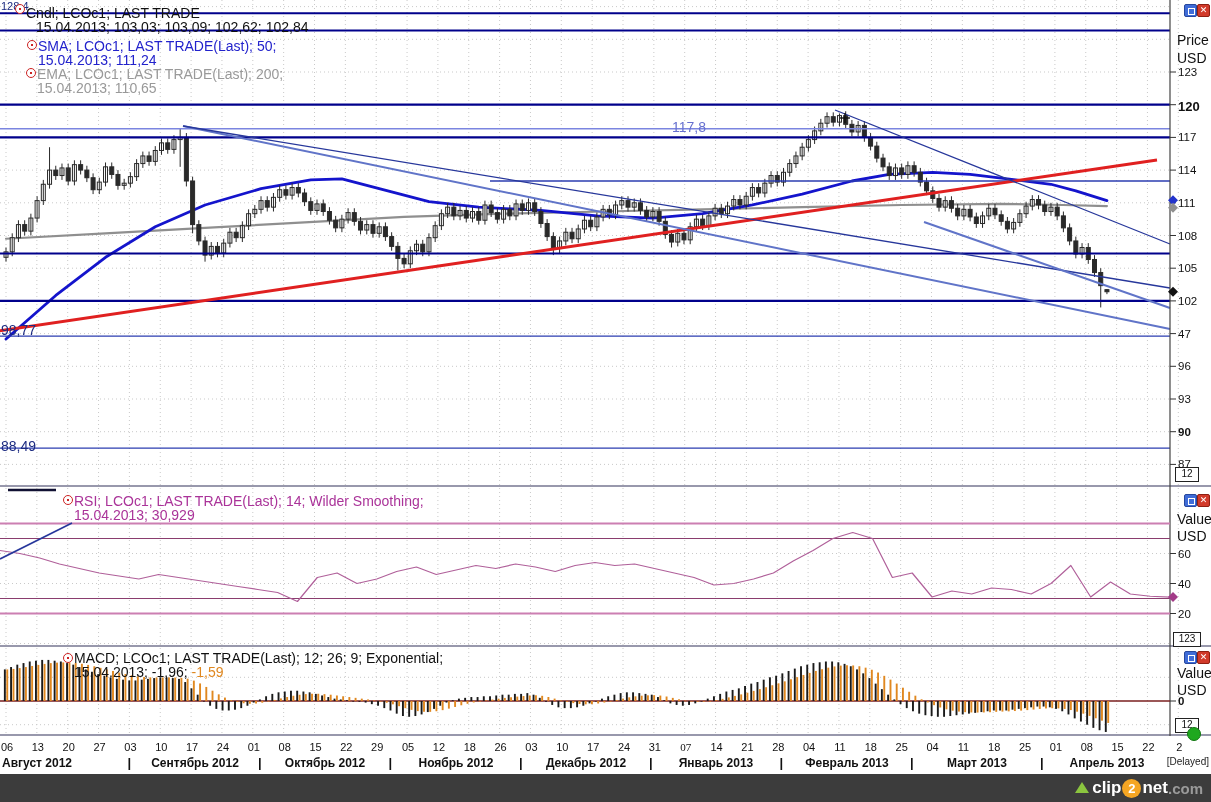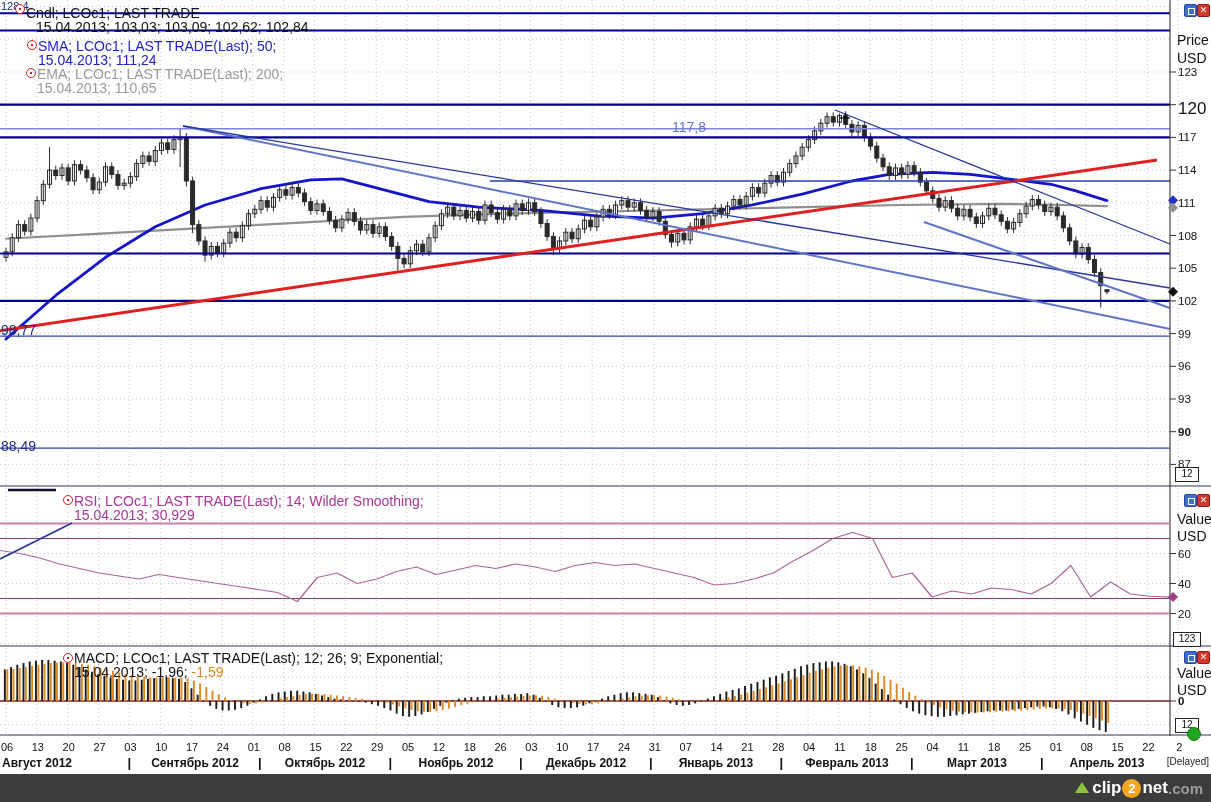--- a/index.html
+++ b/index.html
@@ -926,21 +926,21 @@
         <div class="abs" style="left: 367.2px; top: 5px; width: 20px; text-align: center; font-size: 11px; color: rgb(17, 17, 17);">29</div>
         <div class="abs" style="left: 398.05px; top: 5px; width: 20px; text-align: center; font-size: 11px; color: rgb(17, 17, 17);">05</div>
         <div class="abs" style="left: 428.9px; top: 5px; width: 20px; text-align: center; font-size: 11px; color: rgb(17, 17, 17);">12</div>
         <div class="abs" style="left: 459.75px; top: 5px; width: 20px; text-align: center; font-size: 11px; color: rgb(17, 17, 17);">18</div>
         <div class="abs" style="left: 490.6px; top: 5px; width: 20px; text-align: center; font-size: 11px; color: rgb(17, 17, 17);">26</div>
         <div class="abs" style="left: 521.45px; top: 5px; width: 20px; text-align: center; font-size: 11px; color: rgb(17, 17, 17);">03</div>
         <div class="abs" style="left: 552.3px; top: 5px; width: 20px; text-align: center; font-size: 11px; color: rgb(17, 17, 17);">10</div>
         <div class="abs" style="left: 583.15px; top: 5px; width: 20px; text-align: center; font-size: 11px; color: rgb(17, 17, 17);">17</div>
         <div class="abs" style="left: 614px; top: 5px; width: 20px; text-align: center; font-size: 11px; color: rgb(17, 17, 17);">24</div>
         <div class="abs" style="left: 644.85px; top: 5px; width: 20px; text-align: center; font-size: 11px; color: rgb(17, 17, 17);">31</div>
-        <div class="abs" style="left: 675.7px; top: 5px; width: 20px; text-align: center; font-size: 11px; color: rgb(17, 17, 17);">07</div>
+        <div class="abs" style="left: 675.7px; top: 5px; width: 20px; text-align: center; font-size: 11px; color: rgb(17, 17, 17); font-family: Liberation Serif, serif;">07</div>
         <div class="abs" style="left: 706.55px; top: 5px; width: 20px; text-align: center; font-size: 11px; color: rgb(17, 17, 17);">14</div>
         <div class="abs" style="left: 737.4px; top: 5px; width: 20px; text-align: center; font-size: 11px; color: rgb(17, 17, 17);">21</div>
         <div class="abs" style="left: 768.25px; top: 5px; width: 20px; text-align: center; font-size: 11px; color: rgb(17, 17, 17);">28</div>
         <div class="abs" style="left: 799.1px; top: 5px; width: 20px; text-align: center; font-size: 11px; color: rgb(17, 17, 17);">04</div>
         <div class="abs" style="left: 829.95px; top: 5px; width: 20px; text-align: center; font-size: 11px; color: rgb(17, 17, 17);">11</div>
         <div class="abs" style="left: 860.8px; top: 5px; width: 20px; text-align: center; font-size: 11px; color: rgb(17, 17, 17);">18</div>
         <div class="abs" style="left: 891.65px; top: 5px; width: 20px; text-align: center; font-size: 11px; color: rgb(17, 17, 17);">25</div>
         <div class="abs" style="left: 922.5px; top: 5px; width: 20px; text-align: center; font-size: 11px; color: rgb(17, 17, 17);">04</div>
         <div class="abs" style="left: 953.35px; top: 5px; width: 20px; text-align: center; font-size: 11px; color: rgb(17, 17, 17);">11</div>
         <div class="abs" style="left: 984.2px; top: 5px; width: 20px; text-align: center; font-size: 11px; color: rgb(17, 17, 17);">18</div>
@@ -978,28 +978,28 @@
   <span class="c2n">
     <span class="c2n-arrow"></span>
     <span class="c2n-clip">clip</span>
     <span class="c2n-two">2</span>
     <span class="c2n-net">net</span>
     <span class="c2n-com">.com</span>
   </span>
 </div>
 
 <div class="abs" style="left: 1178px; top: 66px; font-size: 11.5px; color: rgb(17, 17, 17);">123</div>
-    <div class="abs" style="left: 1178px; top: 98.7px; font-size: 17px; color: rgb(17, 17, 17); font-weight: normal;">120</div>
+    <div class="abs" style="left: 1178px; top: 98.7px; font-size: 13px; color: rgb(17, 17, 17); font-weight: bold;">120</div>
     <div class="abs" style="left: 1178px; top: 131.4px; font-size: 11.5px; color: rgb(17, 17, 17);">117</div>
     <div class="abs" style="left: 1178px; top: 164.1px; font-size: 11.5px; color: rgb(17, 17, 17);">114</div>
     <div class="abs" style="left: 1178px; top: 196.8px; font-size: 11.5px; color: rgb(17, 17, 17);">111</div>
     <div class="abs" style="left: 1178px; top: 229.5px; font-size: 11.5px; color: rgb(17, 17, 17);">108</div>
     <div class="abs" style="left: 1178px; top: 262.2px; font-size: 11.5px; color: rgb(17, 17, 17);">105</div>
     <div class="abs" style="left: 1178px; top: 294.9px; font-size: 11.5px; color: rgb(17, 17, 17);">102</div>
-    <div class="abs" style="left: 1178px; top: 327.6px; font-size: 11.5px; color: rgb(17, 17, 17);">99</div>
+    <div class="abs" style="left: 1178px; top: 327.6px; font-size: 11.5px; color: rgb(17, 17, 17);">47</div>
     <div class="abs" style="left: 1178px; top: 360.3px; font-size: 11.5px; color: rgb(17, 17, 17);">96</div>
     <div class="abs" style="left: 1178px; top: 393px; font-size: 11.5px; color: rgb(17, 17, 17);">93</div>
     <div class="abs" style="left: 1178px; top: 425.7px; font-size: 11.5px; color: rgb(17, 17, 17); font-weight: bold;">90</div>
     <div class="abs" style="left: 1178px; top: 458.4px; font-size: 11.5px; color: rgb(17, 17, 17);">87</div>
     <div class="abs" style="left: 1178px; top: 547.5px; font-size: 11.5px; color: rgb(17, 17, 17);">60</div>
     <div class="abs" style="left: 1178px; top: 577.5px; font-size: 11.5px; color: rgb(17, 17, 17);">40</div>
     <div class="abs" style="left: 1178px; top: 607.5px; font-size: 11.5px; color: rgb(17, 17, 17);">20</div>
     <div class="abs" style="left: 1178px; top: 695px; font-size: 11.5px; color: rgb(17, 17, 17); font-weight: bold;">0</div>
 
 </div>

